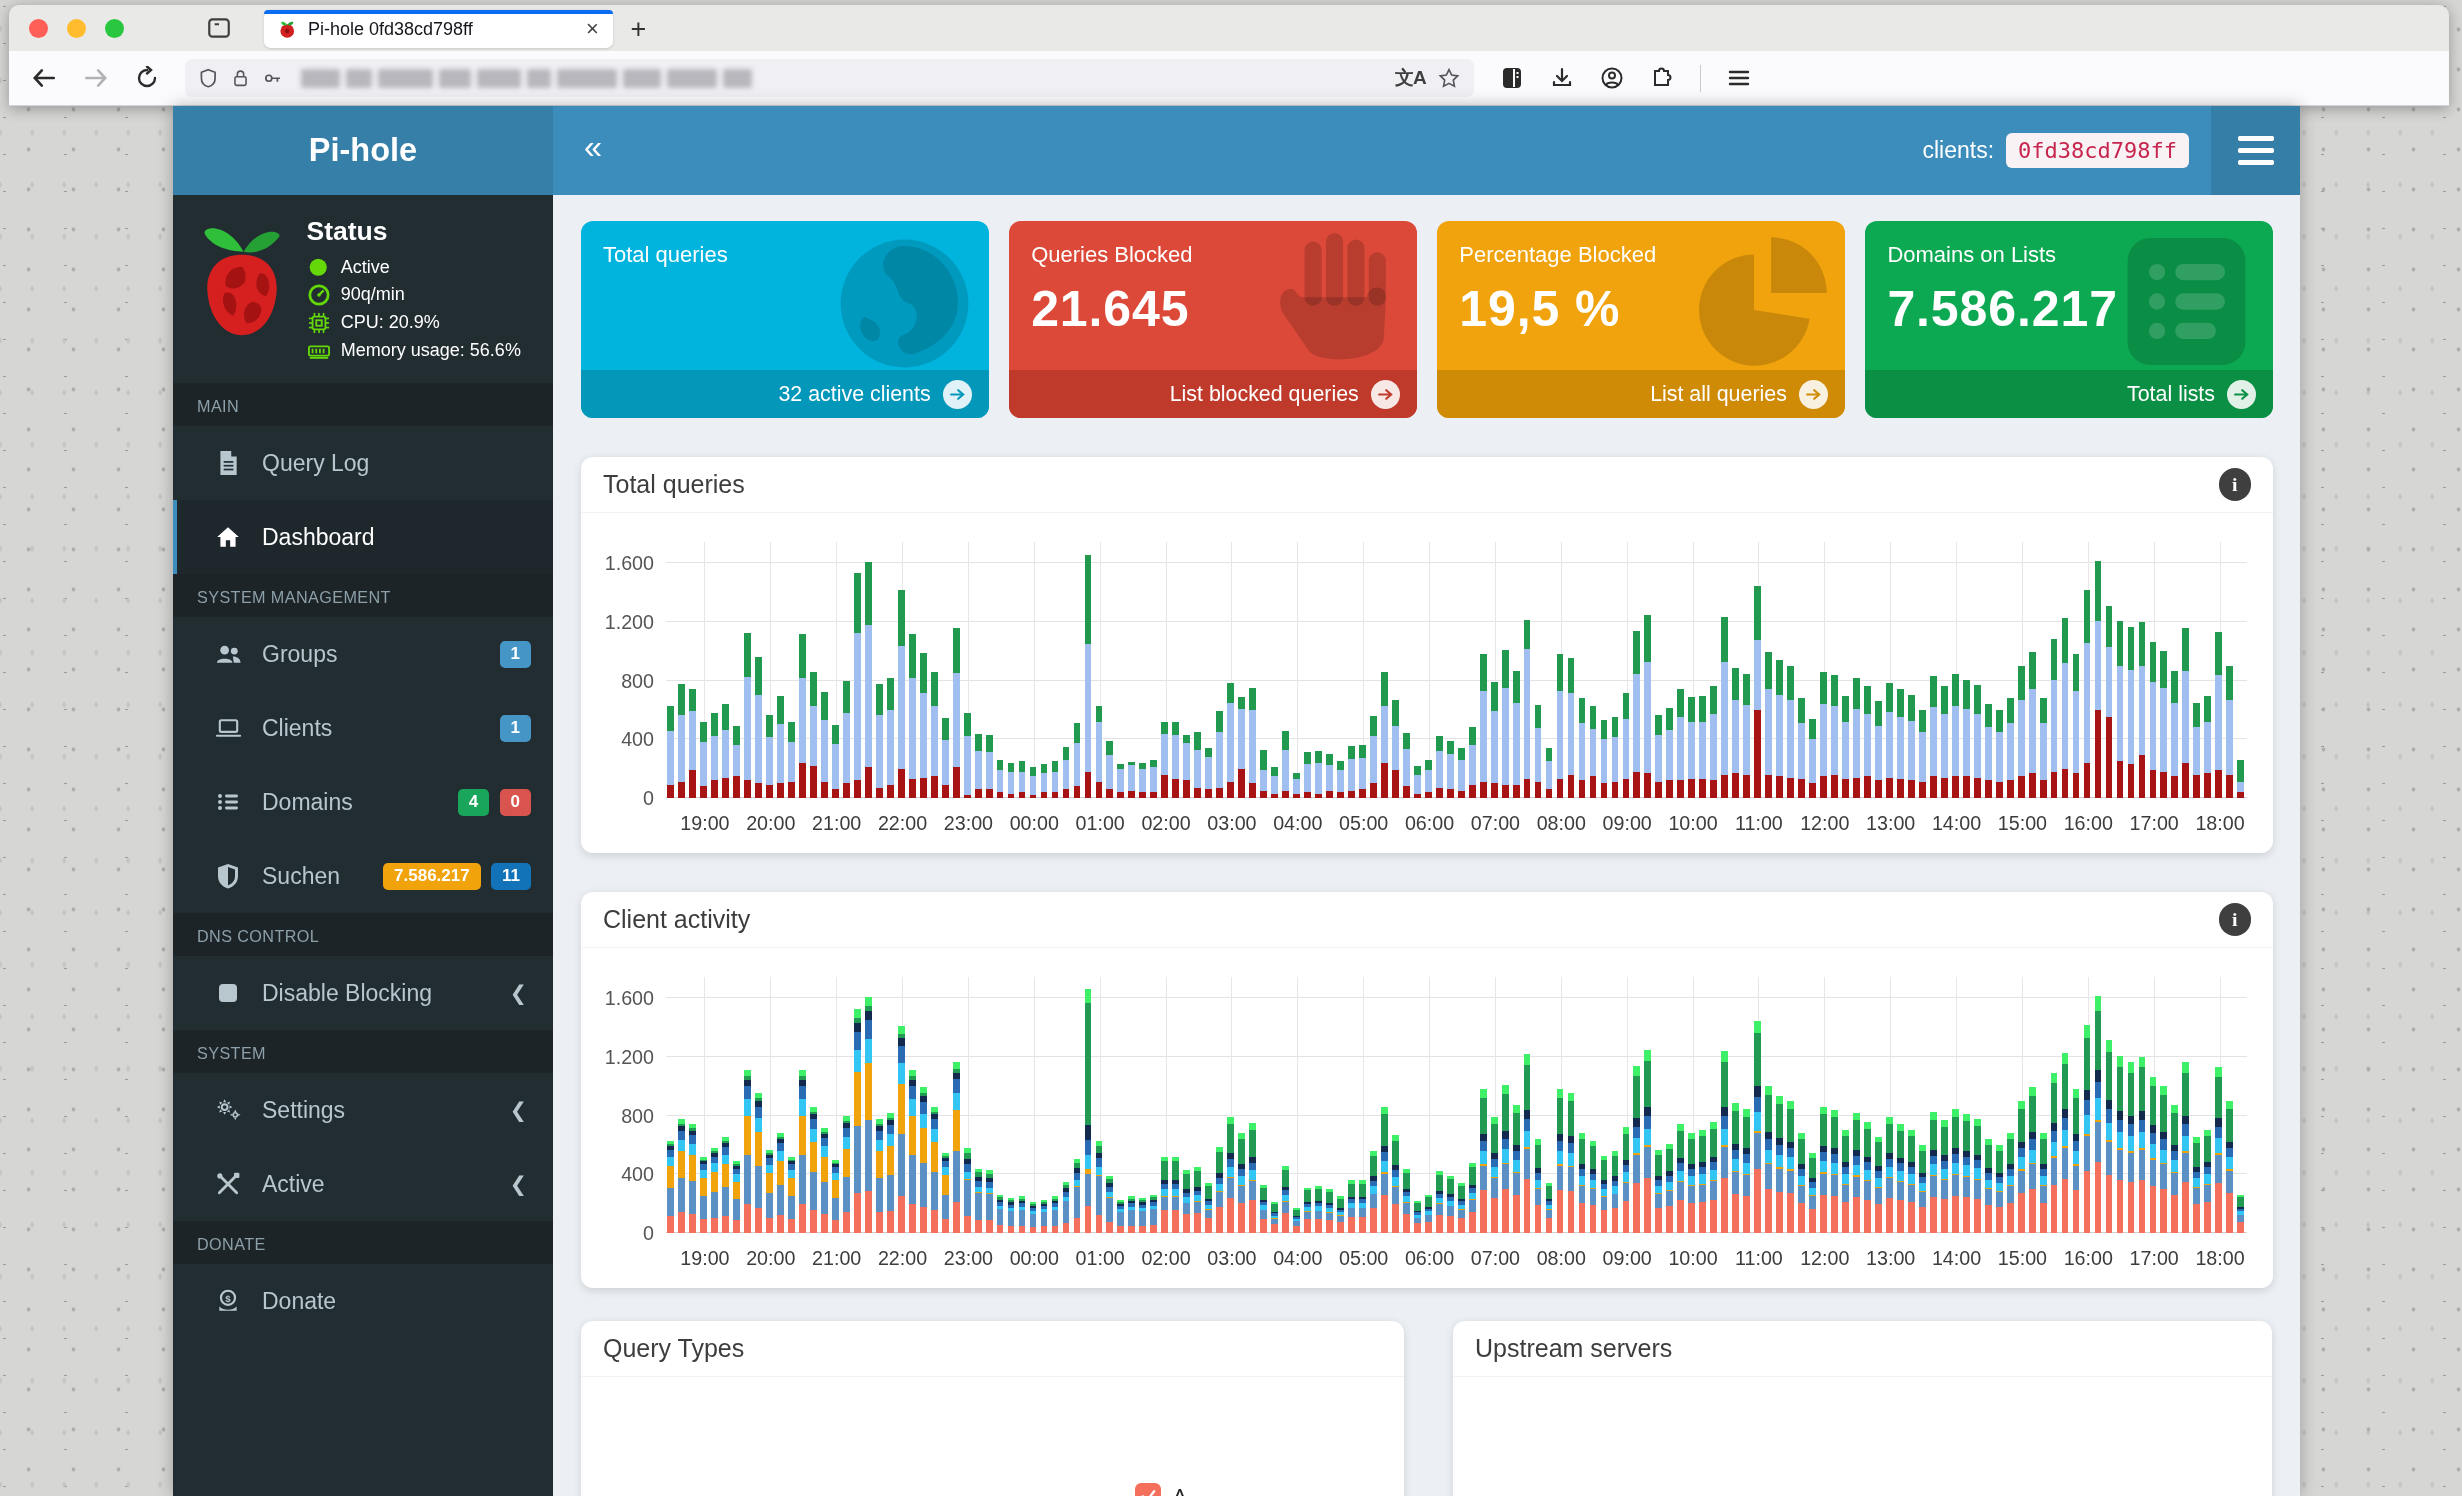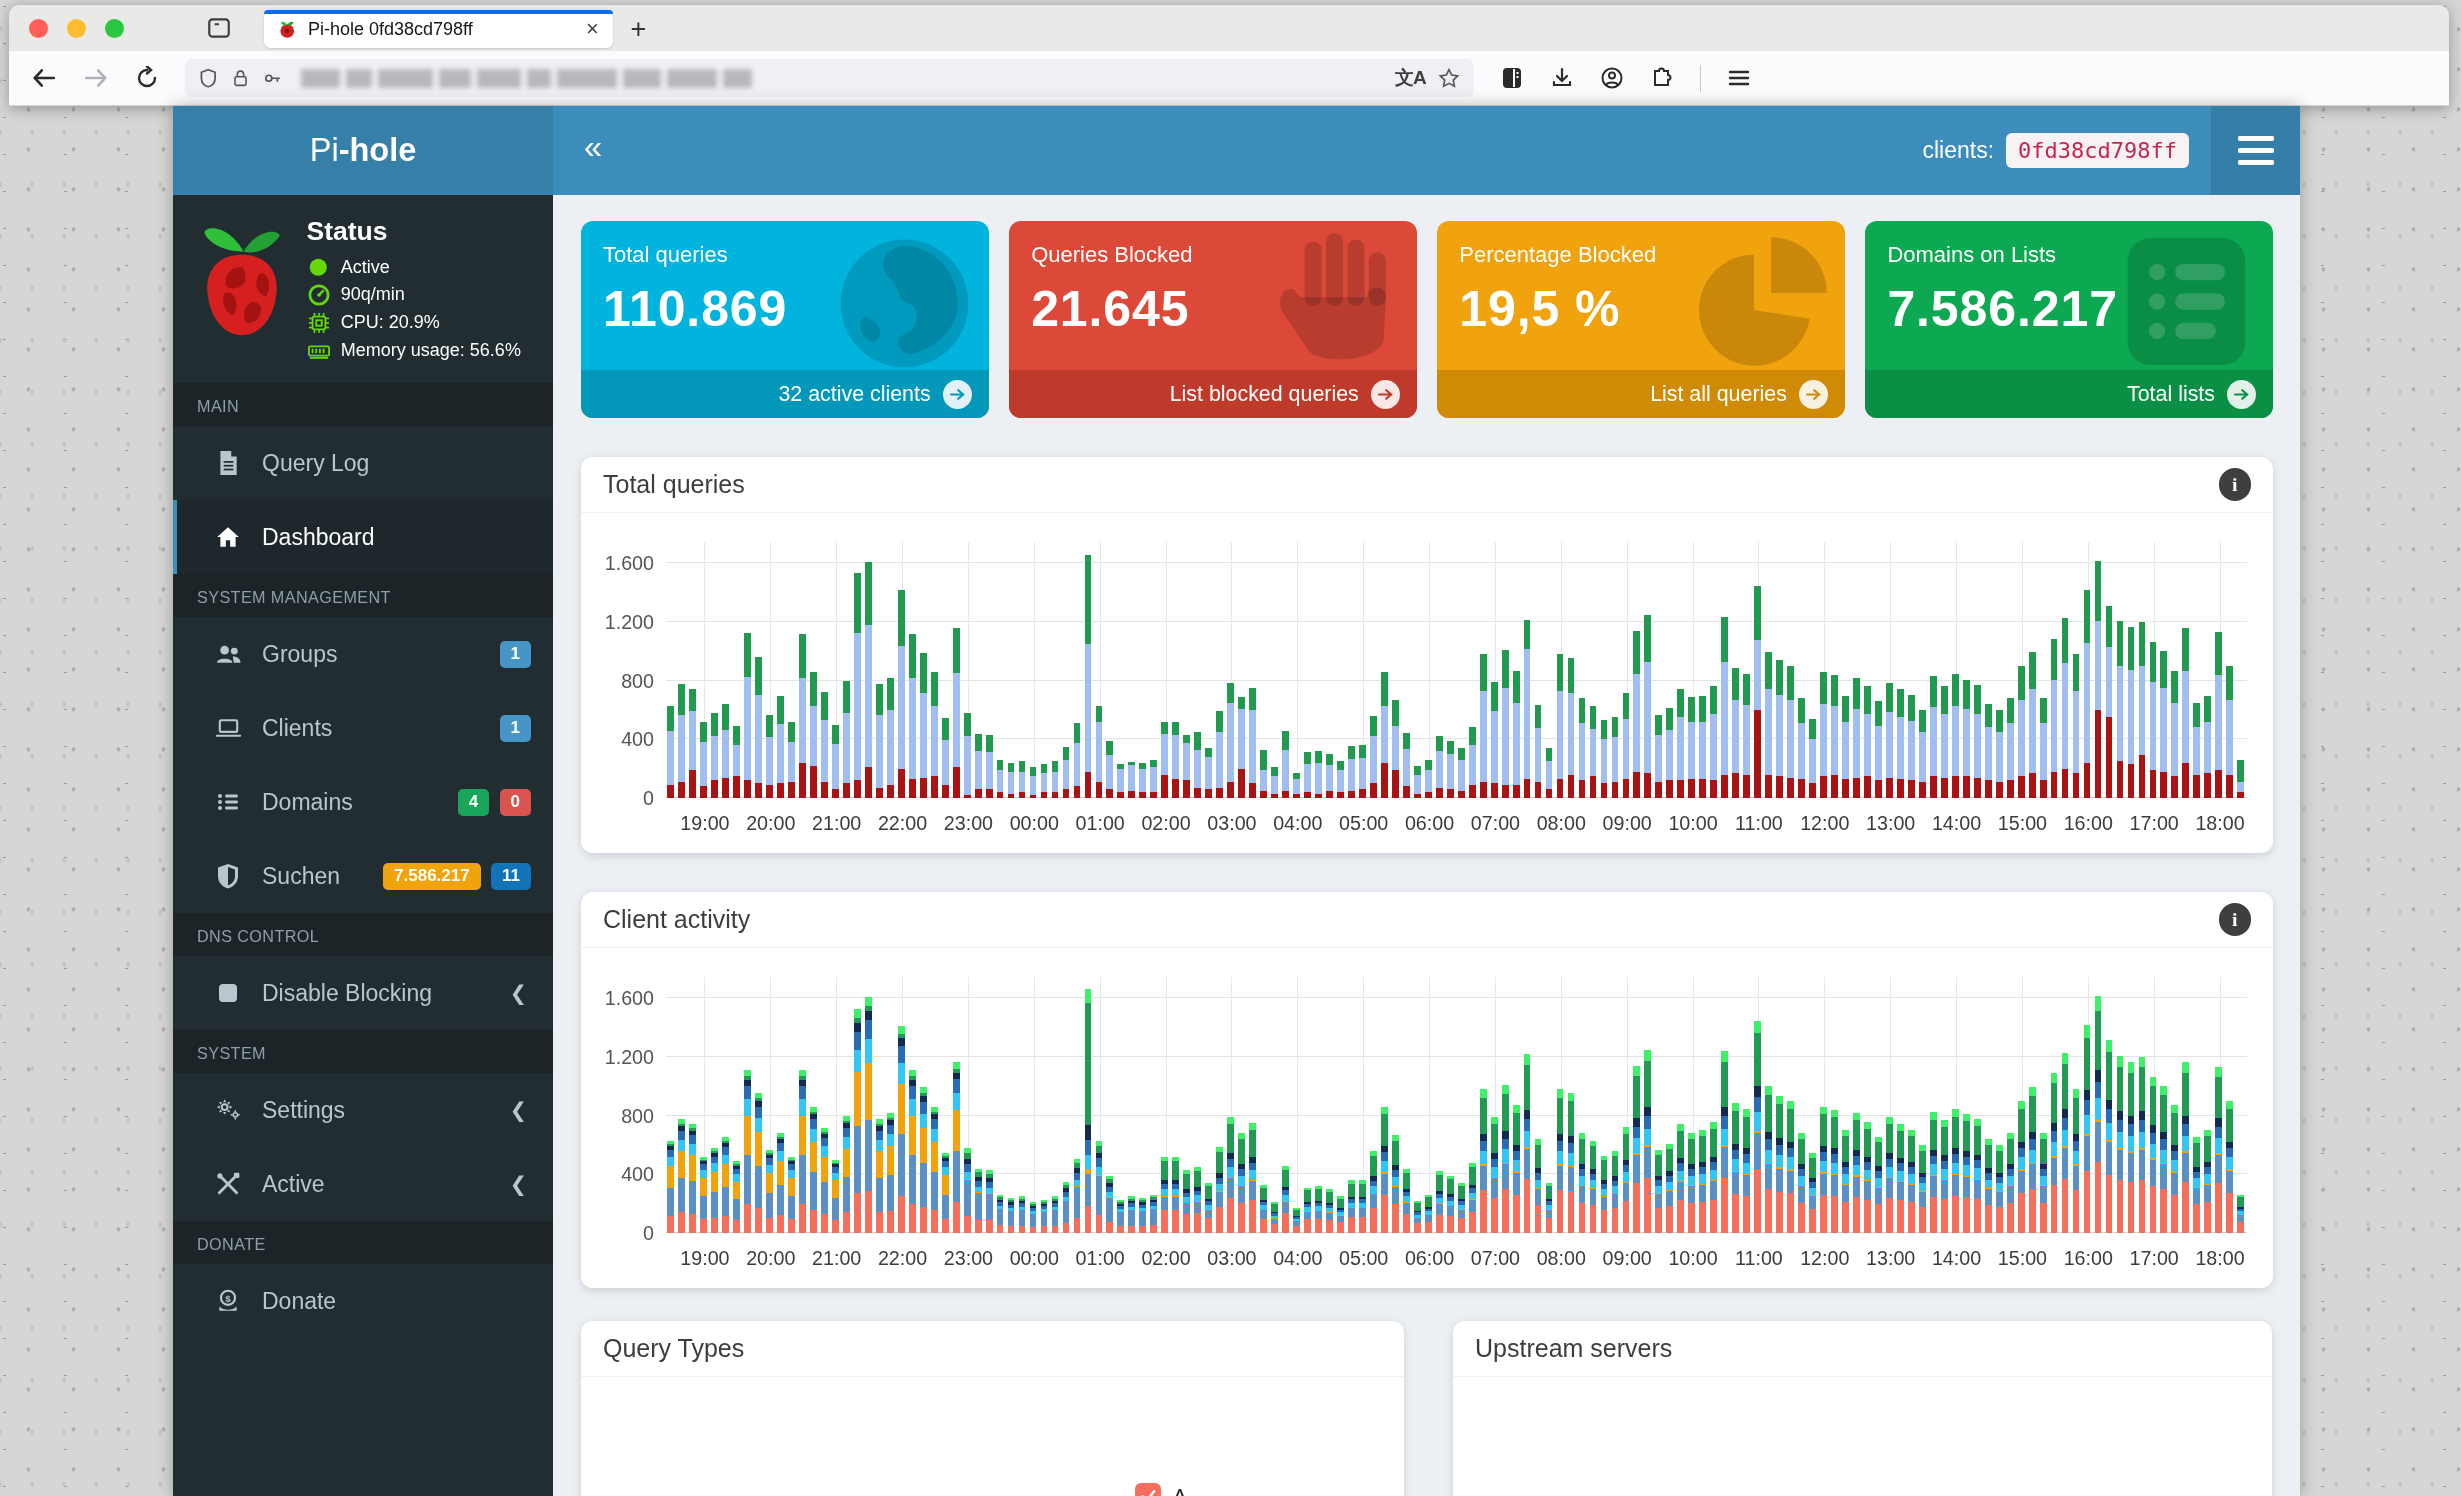--- a/index.html
+++ b/index.html
@@ -33,21 +33,21 @@
   .redact span{display:block;height:19px;background:#b7b7bd;border-radius:1.7px;}
   .spacer{flex:1}
   .translate-txt{font-size:19px;color:#3e3e3e;font-weight:bold;letter-spacing:-0.9px;}
   .searchbar{width:578px;height:38px;background:#f0f0f4;border-radius:6.8px;display:flex;align-items:center;padding:0 15.4px;gap:12px;}
   .search-ph{font-size:19.7px;color:#5f5f68;}
   .vsep{width:1.7px;height:27px;background:#c9c9cd;}
   
   .page{position:absolute;left:173px;top:106px;width:2127px;height:1390px;overflow:hidden;background:#ecf0f5;box-shadow:0 0 15.4px rgba(0,0,0,.28);display:flex;flex-direction:column;}
   .ph-header{height:89px;display:flex;flex:none;}
   .logo-box{width:380px;background:#367fa9;color:#fff;display:flex;align-items:center;justify-content:center;font-size:32.5px;}
-  .logo-box .lt{font-weight:400;} .logo-box b{font-weight:700;}
+  .logo-box .lt{font-weight:700;} .logo-box b{font-weight:700;}
   .navbar{flex:1;background:#3c8dbc;display:flex;align-items:center;position:relative;}
   .collapse-btn{color:#fff;font-size:32.5px;margin-left:31px;line-height:0;padding-bottom:6.8px;}
   .host-wrap{position:absolute;right:111px;display:flex;align-items:center;gap:12px;}
   .host-label{color:#fff;font-size:23px;}
   .host-badge{font-family:"DejaVu Sans Mono",monospace;font-size:22px;color:#c7254e;background:#f9f2f4;border-radius:6px;padding:5.1px 12px;}
   .nav-menu-btn{position:absolute;right:0;top:0;width:89px;height:89px;background:rgba(0,0,0,.10);display:flex;align-items:center;justify-content:center;flex-direction:column;gap:7.7px;}
   .nav-menu-btn i{display:block;width:36px;height:4.3px;background:#fff;border-radius:1.7px;}
   .ph-body{flex:1;display:flex;min-height:0;}
   
   .sidebar{width:380px;background:#222d32;flex:none;overflow:hidden;}
@@ -448,21 +448,20 @@
               </svg>
             </span>
             <span class="mlb">Donate</span>
           </div>
         </div>
     </div>
     <div class="content">
       <div class="cards-row" id="cards-row">
           <div class="stat-card" style="background: rgb(0, 180, 222);">
             <div class="c-title">Total queries</div>
-            <div class="c-value">110.869</div>
             <span class="c-icon">
               <svg width="141" height="141" viewBox="0 0 64 64">
                 <circle cx="32" cy="32" r="29" fill="rgba(0,0,0,0.14)"></circle>
                 <path d="M30 6 C22 8 20 16 25 20 C30 24 28 30 34 32 C40 34 38 44 32 46 C26 48 30 56 36 55 C48 51 58 42 56 28 C54 14 42 5 30 6Z" fill="rgba(0,0,0,0.12)"></path>
                 <path d="M14 38 C10 40 12 48 17 49 C22 50 22 42 18 40Z" fill="rgba(0,0,0,0.12)"></path>
               </svg>
             </span>
             <div class="c-footer" style="background:#0397ba">
               <span class="ftx">32 active clients</span>
               <span class="c-arrow">

